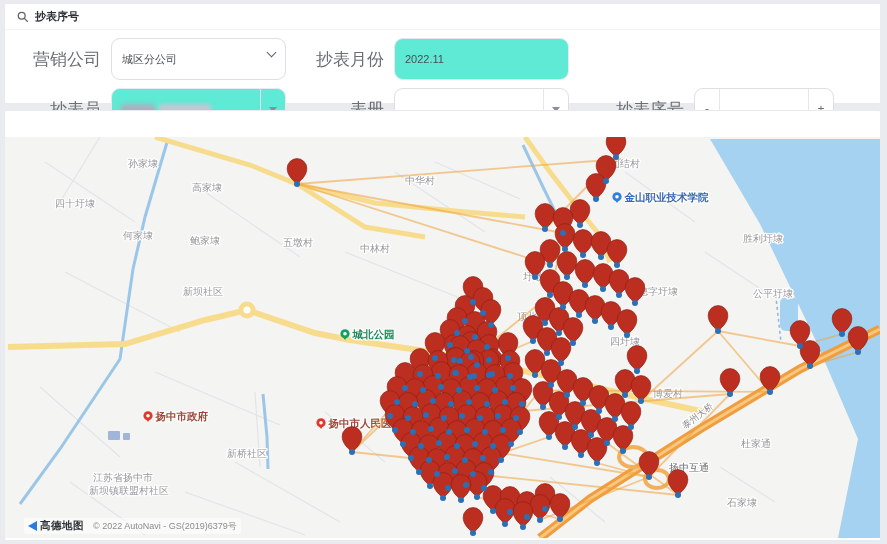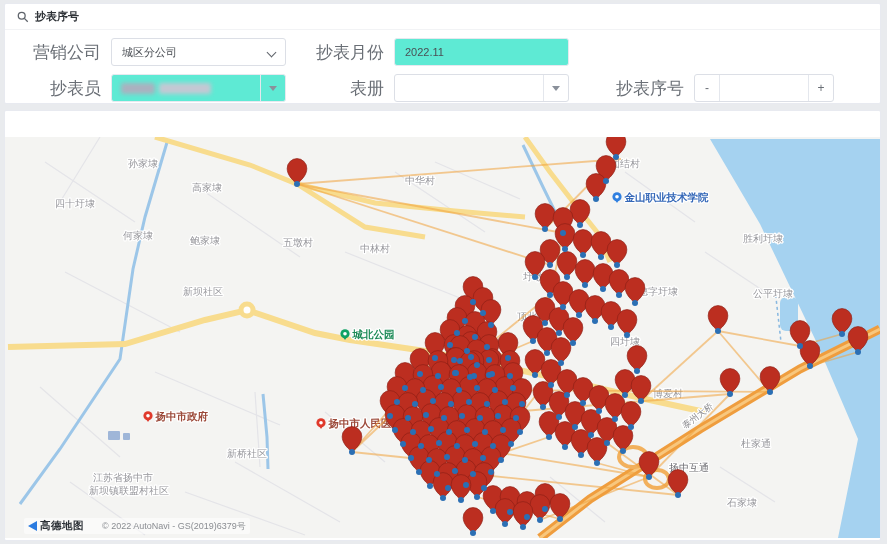--- a/index.html
+++ b/index.html
@@ -5,21 +5,21 @@
   html,body{margin:0;padding:0}
   body{width:887px;height:544px;background:#e9ebee;font-family:"Liberation Sans",sans-serif;overflow:hidden;position:relative}
   .panel{position:absolute;left:4px;width:877px;background:#fff;border:1px solid #e8eaf0;border-radius:2px;box-sizing:border-box}
   #query-panel{top:3px;height:101px}
   #map-panel{top:110px;height:431px}
   .panel-header{display:flex;align-items:center;height:26px;padding:0 12px;border-bottom:1px solid #f2f3f5;box-sizing:border-box}
   .panel-title{font-size:11px;font-weight:bold;color:#2f3338;margin-left:6px}
   .form-row{display:flex;align-items:center;padding:0 10px;margin-top:8px}
   .field{display:flex;align-items:center}
   .lbl{width:86px;text-align:right;margin-right:10px;color:#6a6f76;font-size:17px;flex:none}
-  .ctl{height:28px;box-sizing:border-box;border-radius:3px;font-size:11px;color:#4b4f55;display:flex;align-items:center;position:relative}
+  .ctl{height:42px;box-sizing:border-box;border-radius:9px;font-size:11px;color:#4b4f55;display:flex;align-items:center;position:relative}
   .ctl.white{background:#fff;border:1px solid #dcdfe6}
   .ctl.gray{background:#5eead4;border:1px solid #e6e9ef}
   .w175{width:175px}.w140{width:140px}
   .ml12{margin-left:12px}.ml29{margin-left:29px}
   .ctl .val{padding-left:10px}
   .chevron{position:absolute;right:10px;top:10px;width:6px;height:6px;border-right:1.5px solid #5f646b;border-bottom:1.5px solid #5f646b;transform:rotate(45deg)}
   .caret-box{position:absolute;right:0;top:0;width:24px;height:100%;display:flex;align-items:center;justify-content:center;border-left:1px solid #e4e7ed}
   .tri{width:0;height:0;border-left:4px solid transparent;border-right:4px solid transparent;border-top:5px solid #8a909a}
   .redacted{display:flex;gap:4px;margin-left:9px;filter:blur(2px)}
   .redacted i{display:block;height:11px;border-radius:2px}
@@ -28,21 +28,21 @@
   .stepper{padding:0}
   .stepper .seg{width:24px;height:100%;display:flex;align-items:center;justify-content:center;color:#6a6f76;font-size:12px;flex:none;cursor:pointer}
   .stepper .seg.minus{border-right:1px solid #e4e7ed}
   .stepper .seg.plus{border-left:1px solid #e4e7ed}
   .stepper .num{flex:1}
   #map-wrap{position:absolute;top:26px;left:0;width:875px;height:401px;background:#f4f4f2;overflow:hidden}
   #map-svg{display:block}
   #attribution{position:absolute;left:19px;bottom:4px;display:flex;align-items:center;background:rgba(255,255,255,.55);padding:1px 4px;border-radius:2px}
   .amap-logo-tri{width:0;height:0;border-top:5px solid transparent;border-bottom:5px solid transparent;border-right:9px solid #2a7be0;margin-right:3px}
   .amap-brand{font-size:10.5px;font-weight:bold;color:#2b3036;letter-spacing:.5px}
-  .amap-copy{font-size:9px;color:#8a8d92;margin-left:18px}
+  .amap-copy{font-size:9px;color:#8a8d92;margin-left:9px}
 </style>
 </head>
 <body>
 
 <div class="panel" id="query-panel">
   <div class="panel-header">
     <svg width="12" height="12" viewBox="0 0 14 14">
       <circle cx="5.5" cy="5.5" r="4" fill="none" stroke="#5f646b" stroke-width="1.5"></circle>
       <line x1="8.6" y1="8.6" x2="12.5" y2="12.5" stroke="#5f646b" stroke-width="1.5"></line>
     </svg>

